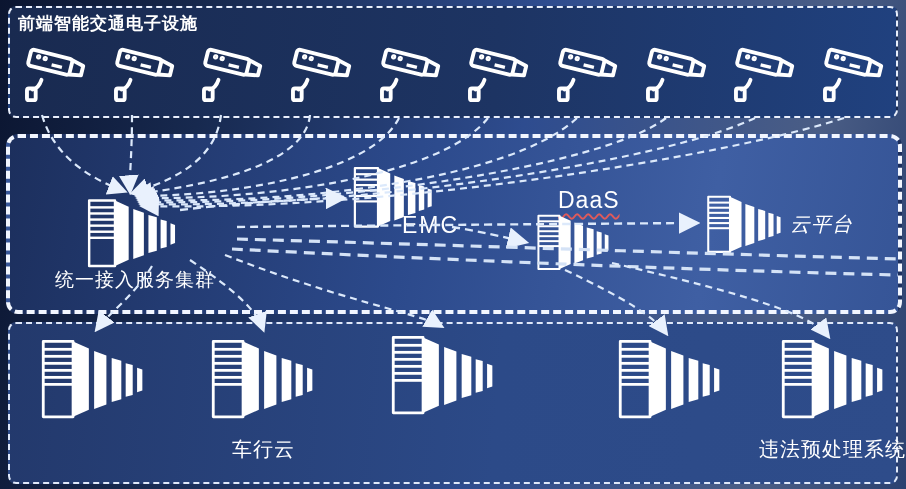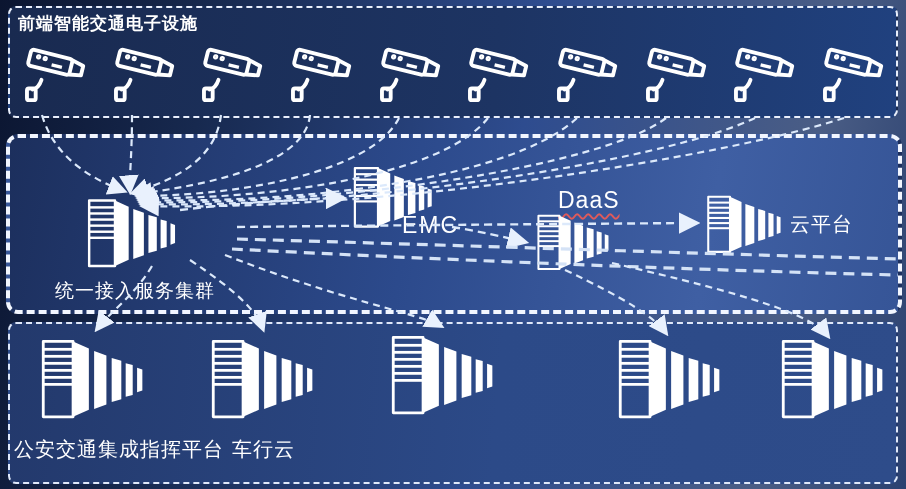--- a/index.html
+++ b/index.html
@@ -30,27 +30,27 @@
   }
   .camera-row{
     position:absolute;left:12px;right:8px;top:36px;
     display:flex;justify-content:space-between;align-items:center;
   }
   .cam{width:68px;height:60px;flex:0 0 auto;}
   .node{position:absolute;}
   .node-label{
     position:absolute;color:#fff;white-space:nowrap;letter-spacing:1px;
   }
-  .lbl-unified{left:55px;top:278px;font-size:19px;}
+  .lbl-unified{left:55px;top:267px;font-size:19px;}
   .lbl-emc{left:402px;top:212px;font-size:23px;letter-spacing:2px;}
   .lbl-daas{
     left:558px;top:187px;font-size:23px;
     text-decoration:underline wavy #e05a5a 2px;text-underline-offset:5px;
   }
-  .lbl-cloud{left:790px;top:211px;font-size:20px;}
+  .lbl-cloud{left:790px;top:211px;font-size:20px;font-style:italic;}
   .lbl-bottom{font-size:20px;top:436px;}
   .arrows{position:absolute;left:0;top:0;pointer-events:none;}
   .defs-hidden{position:absolute;width:0;height:0;overflow:hidden;}
 </style>
 </head>
 <body>
 
 <div class="stage">
 
   <svg class="defs-hidden" aria-hidden="true">
@@ -143,38 +143,38 @@
   <svg class="node" style="left:702px;top:193px;width:88px;height:64px">
       <use href="#srv-sym"></use>
     </svg>
   <div class="node-label lbl-cloud">云平台</div>
 
   <div class="zone zone-bot"></div>
 
   <svg class="node" style="left:38px;top:336px;width:114px;height:88px">
       <use href="#srv-sym"></use>
     </svg>
-  <div class="node-label lbl-bottom" style="left:14px">公安交通集成指挥平台</div>
 
   <svg class="node" style="left:208px;top:336px;width:114px;height:88px">
       <use href="#srv-sym"></use>
     </svg>
   <div class="node-label lbl-bottom" style="left:232px">车行云</div>
 
   <svg class="node" style="left:388px;top:332px;width:114px;height:88px">
       <use href="#srv-sym"></use>
     </svg>
 
   <svg class="node" style="left:615px;top:336px;width:114px;height:88px">
       <use href="#srv-sym"></use>
     </svg>
 
   <svg class="node" style="left:778px;top:336px;width:114px;height:88px">
       <use href="#srv-sym"></use>
     </svg>
+  <div class="node-label lbl-bottom" style="left:759px">违法预处理系统</div>
 
   <svg class="arrows" width="906" height="489" viewBox="0 0 906 489">
     <defs>
       <marker id="ah" viewBox="0 0 10 10" refX="8" refY="5" markerWidth="9" markerHeight="9" orient="auto">
         <path d="M0,0 L10,5 L0,10 z" fill="#e9f1fd"></path>
       </marker>
     </defs>
     <g fill="none" stroke="#dce9fb" stroke-width="2.2" stroke-dasharray="7 5">
 
       <path d="M42,115 C55,160 95,180 124,191" marker-end="url(#ah)"></path>

